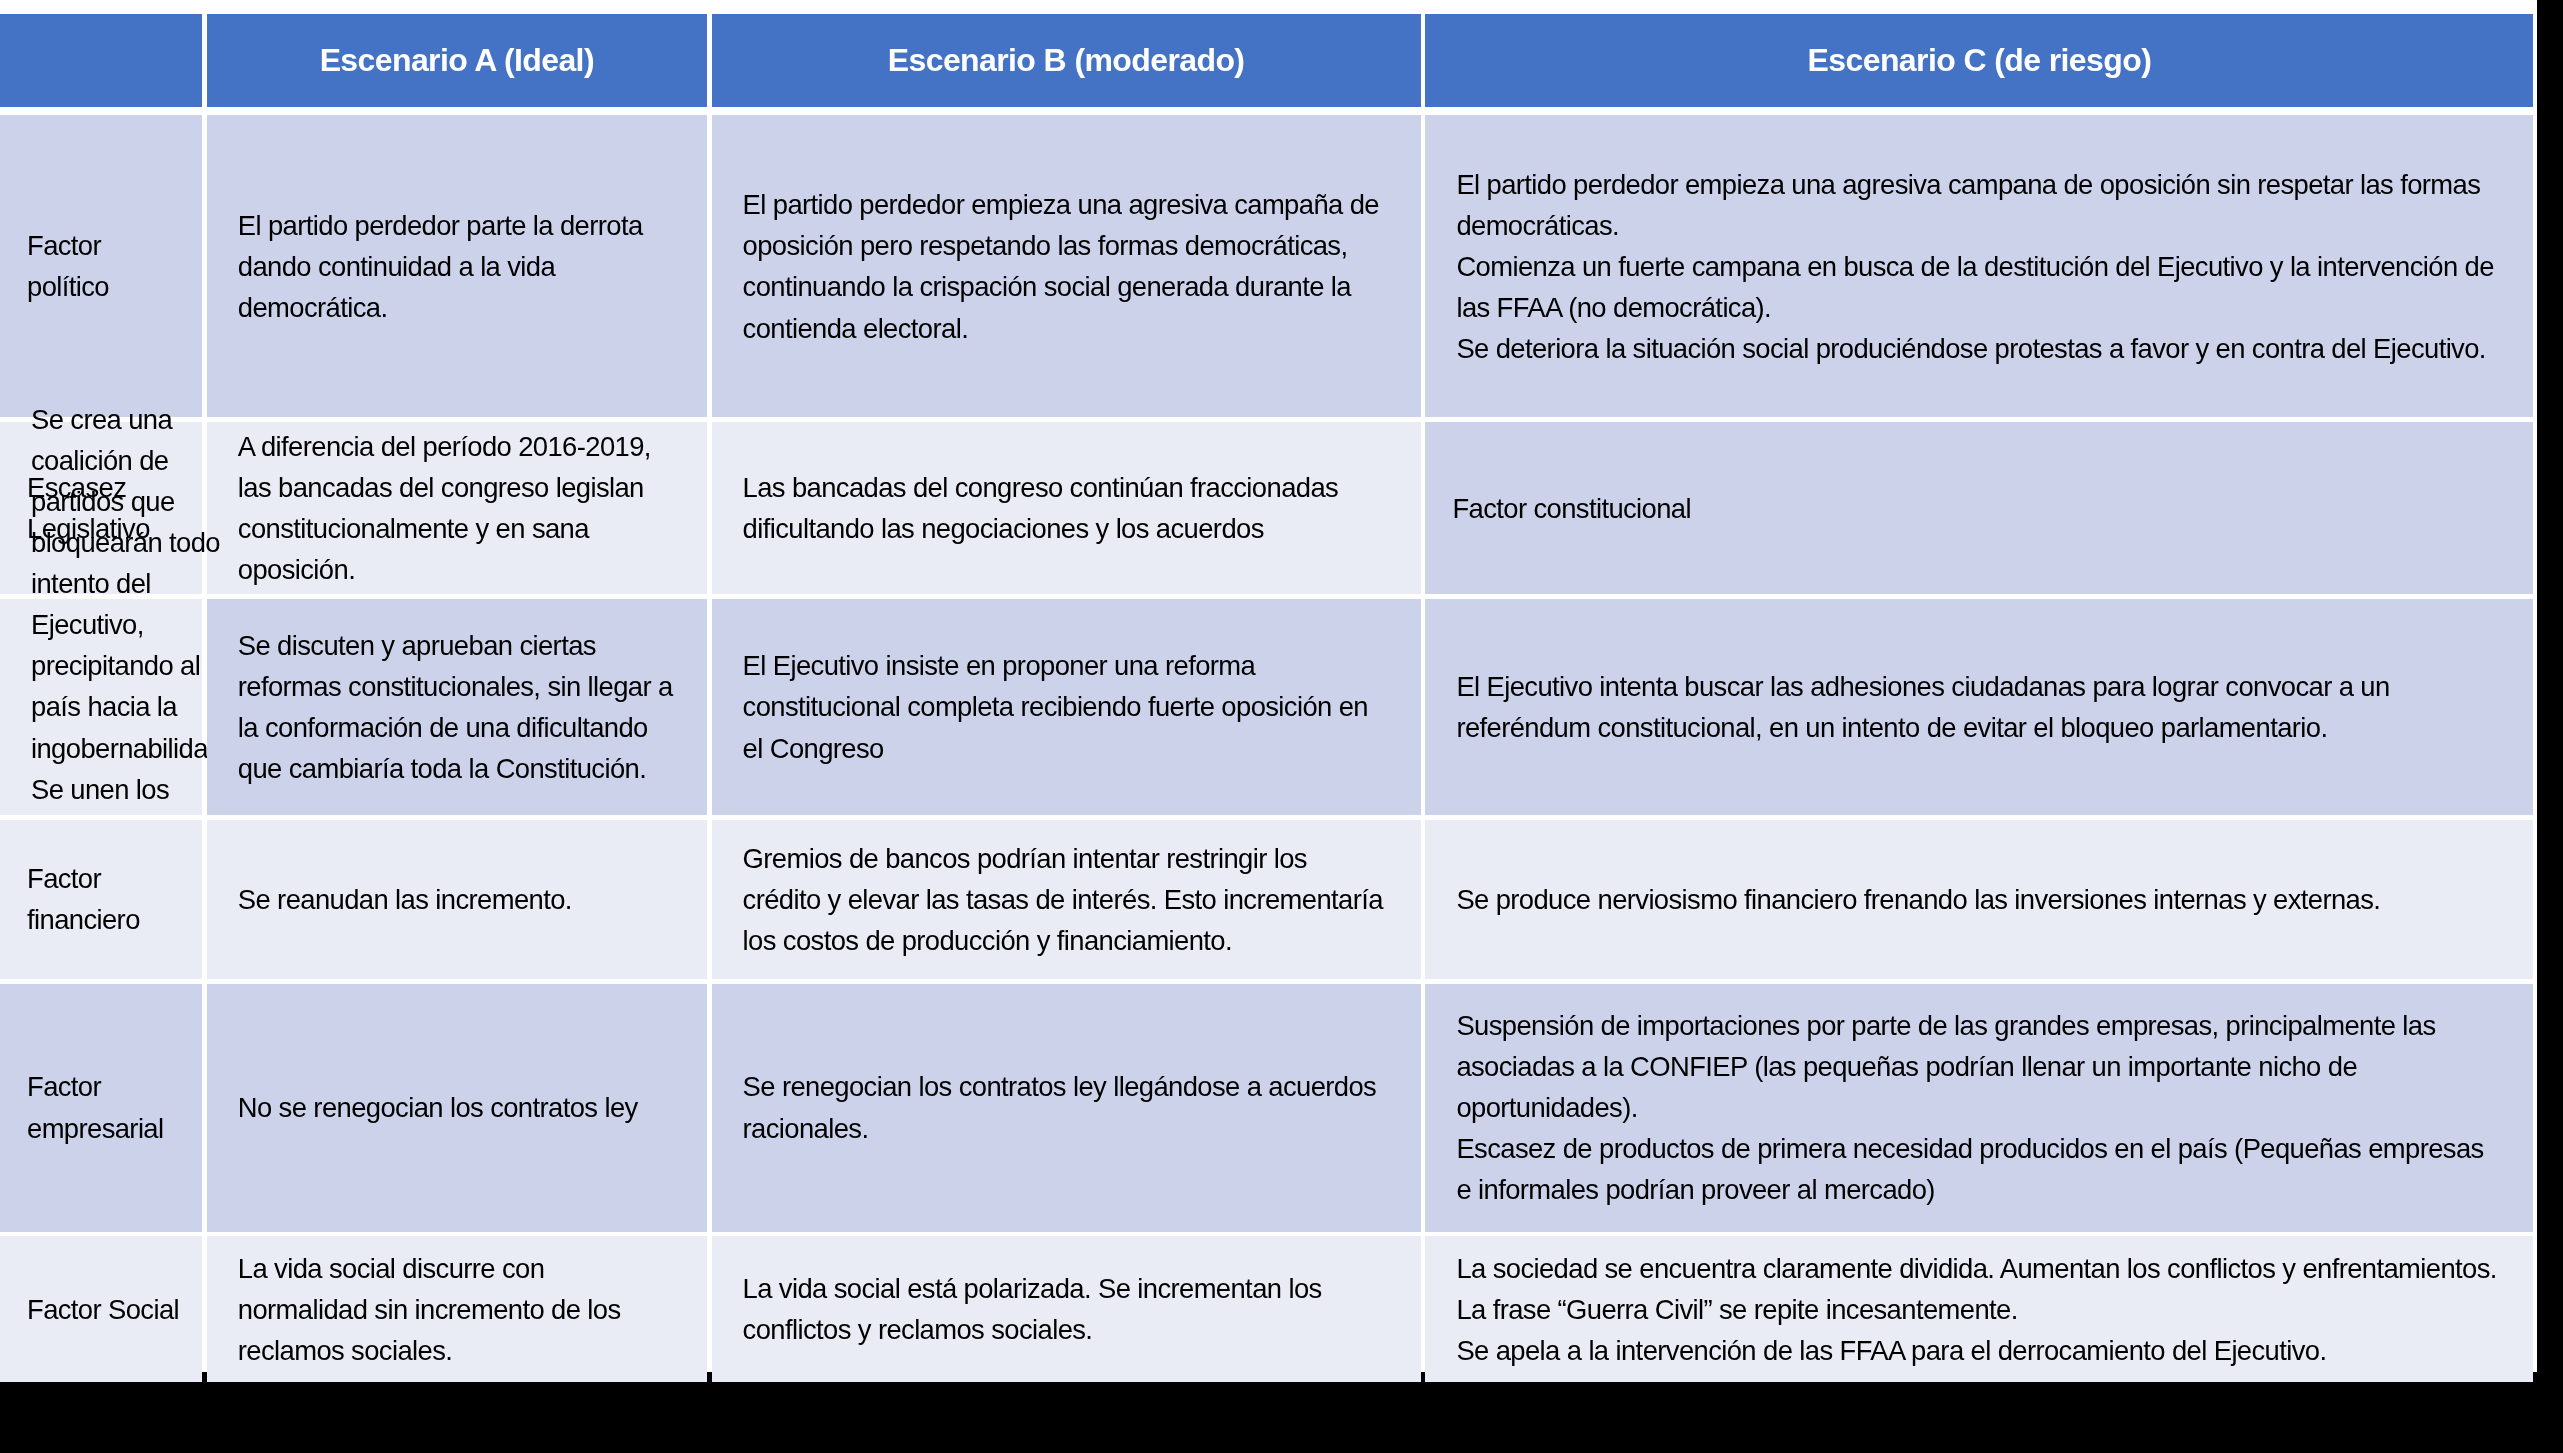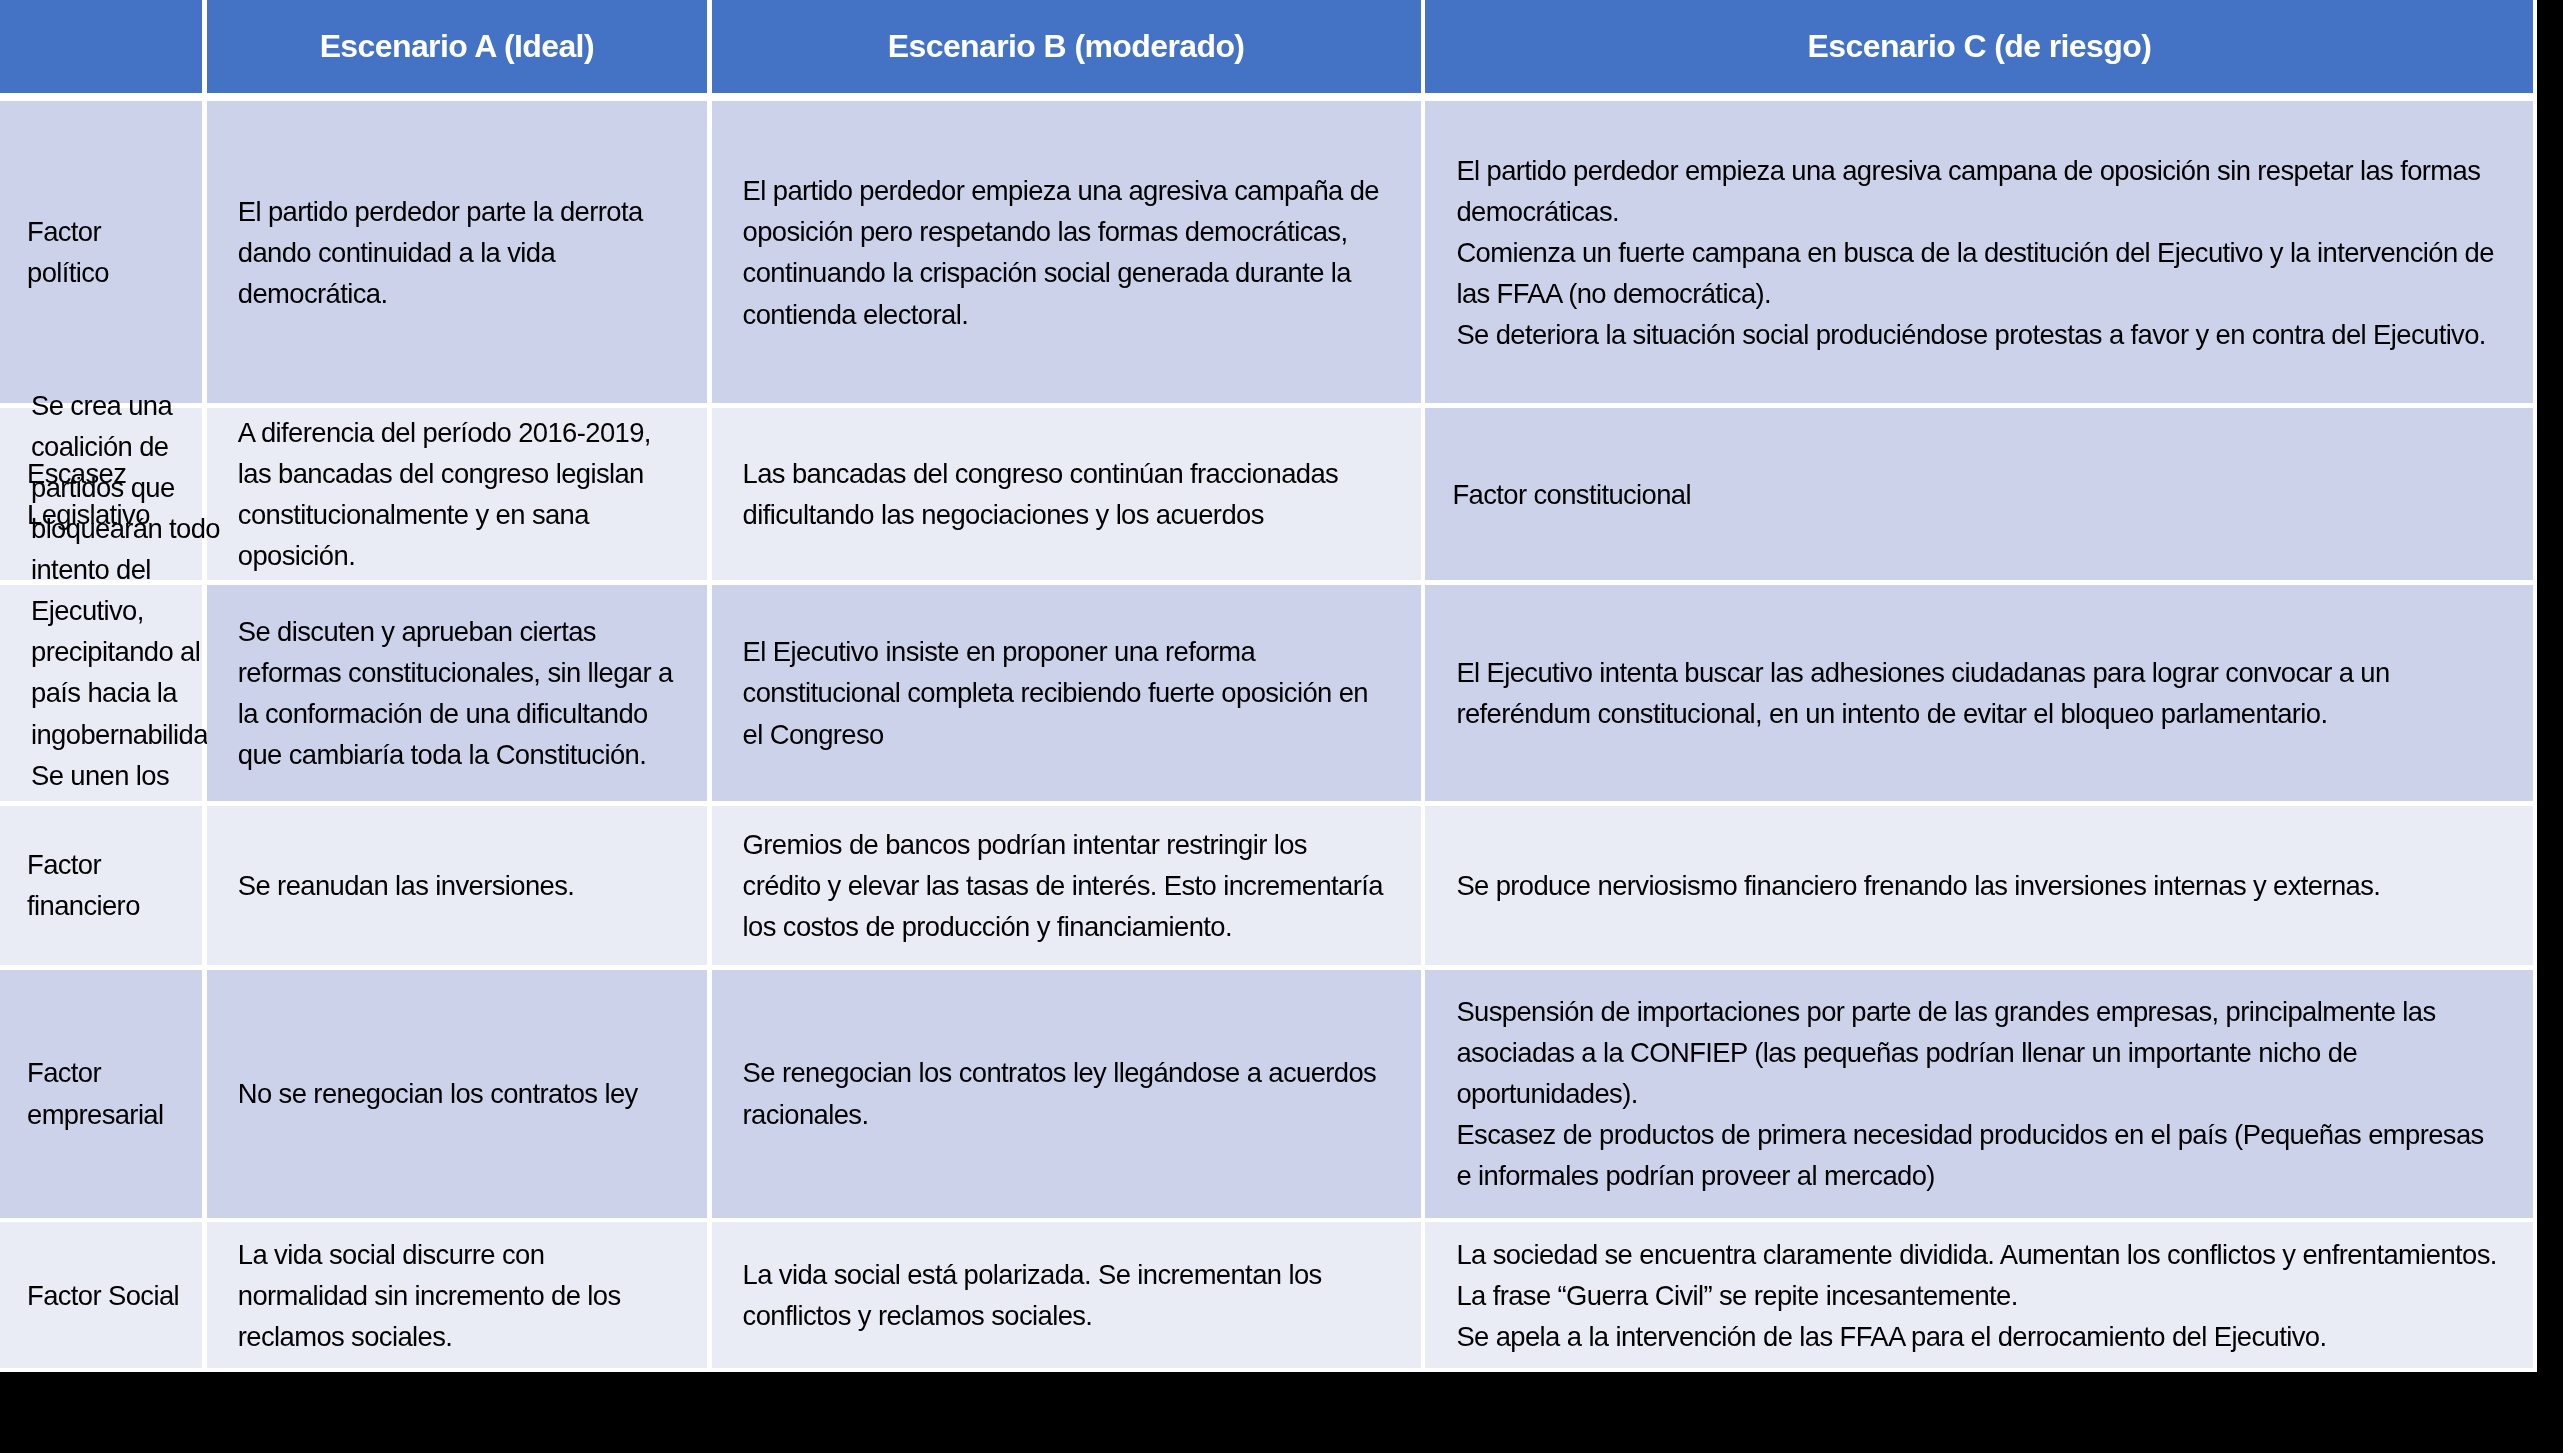--- a/index.html
+++ b/index.html
@@ -1,21 +1,21 @@
 <!DOCTYPE html>
 <html style="font-size:9.5px"><head>
 <meta charset="utf-8">
 <style>
   html,body{margin:0;padding:0;}
   body{background:#000;font-family:"Liberation Sans",sans-serif;}
   .stage{position:relative;width:2563px;height:1453px;background:#000;overflow:hidden;}
   .table-wrap{position:absolute;left:0;top:0;width:2537px;height:1372px;
     background:#fff;box-sizing:border-box;padding:0 4.8px 3.6px 0;}
   .header-grid,.body-grid{display:grid;grid-template-columns:202px 500px 709px 1108px;
-    column-gap:4.8px;}
+    column-gap:4.8px;margin-top:14px;}
   .header-grid{grid-template-rows:93px;}
   .body-grid{margin-top:8.4px;grid-template-rows:302px 172px 216px 159px 248px 146px;row-gap:4.8px;}
   .hcell{background:#4472C4;color:#fff;font-weight:bold;font-size:32px;
     display:flex;align-items:center;justify-content:center;text-align:center;
     letter-spacing:-0.6px;box-sizing:border-box;padding:0 12px;}
   .cell{display:flex;align-items:center;box-sizing:border-box;
     font-size:27.4px;line-height:1.5;color:#000;letter-spacing:-0.6px;
     padding:12px 33px 12px 31px;white-space:pre-line;overflow-wrap:break-word;min-width:0;}
   .fcell{padding:12px 12px 12px 27px;white-space:normal;}
   .band-dark{background:#CBD2EA;}
@@ -47,21 +47,21 @@
       <div class="cell band-light">A diferencia del período 2016-2019, las bancadas del congreso legislan constitucionalmente y en sana oposición.</div>
       <div class="cell band-light">Las bancadas del congreso continúan fraccionadas dificultando las negociaciones y los acuerdos</div>
       <div class="cell fcell band-dark">Factor constitucional</div>
 
       <div class="cell band-light">Se crea una coalición de partidos que bloquearán todo intento del Ejecutivo, precipitando al país hacia la ingobernabilidad. Se unen los gremios de grandes empresas deudoras a la SUNAT.</div>
       <div class="cell band-dark">Se discuten y aprueban ciertas reformas constitucionales, sin llegar a la conformación de una dificultando que cambiaría toda la Constitución.</div>
       <div class="cell band-dark">El Ejecutivo insiste en proponer una reforma constitucional completa recibiendo fuerte oposición en el Congreso</div>
       <div class="cell band-dark">El Ejecutivo intenta buscar las adhesiones ciudadanas para lograr convocar a un referéndum constitucional, en un intento de evitar el bloqueo parlamentario.</div>
 
       <div class="cell fcell band-light">Factor financiero</div>
-      <div class="cell band-light">Se reanudan las inversiones.</div>
+      <div class="cell band-light">Se reanudan las incremento.</div>
       <div class="cell band-light">Gremios de bancos podrían intentar restringir los crédito y elevar las tasas de interés. Esto incrementaría los costos de producción y financiamiento.</div>
       <div class="cell band-light">Se produce nerviosismo financiero frenando las inversiones internas y externas.</div>
 
       <div class="cell fcell band-dark">Factor empresarial</div>
       <div class="cell band-dark">No se renegocian los contratos ley</div>
       <div class="cell band-dark">Se renegocian los contratos ley llegándose a acuerdos racionales.</div>
       <div class="cell band-dark">Suspensión de importaciones por parte de las grandes empresas, principalmente las asociadas a la CONFIEP (las pequeñas podrían llenar un importante nicho de oportunidades).
 Escasez de productos de primera necesidad producidos en el país (Pequeñas empresas e informales podrían proveer al mercado)</div>
 
       <div class="cell fcell band-light">Factor Social</div>

